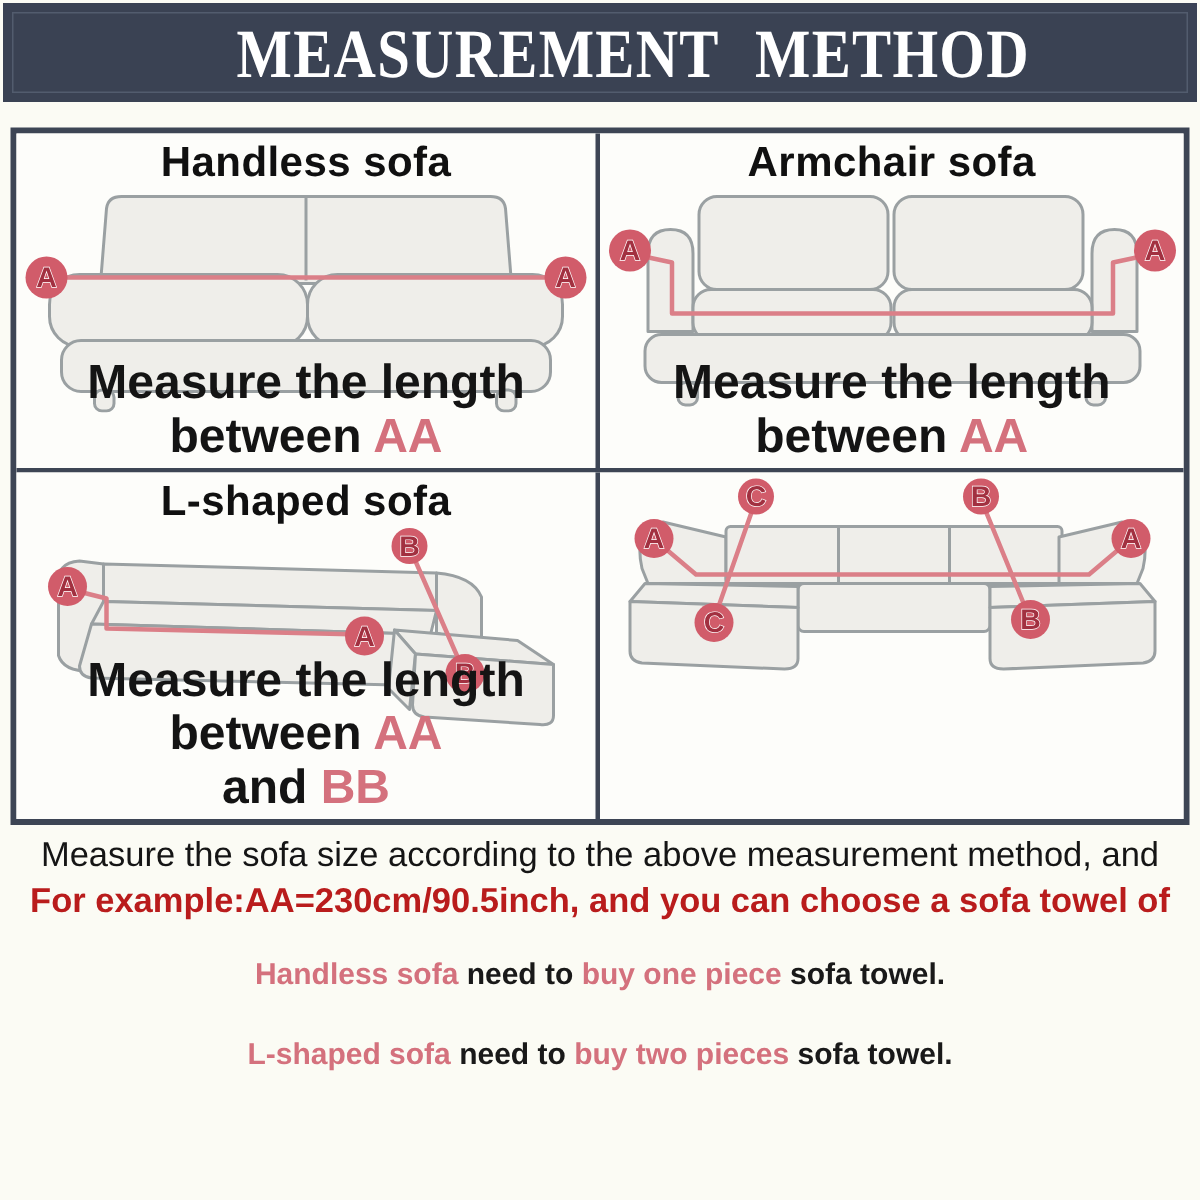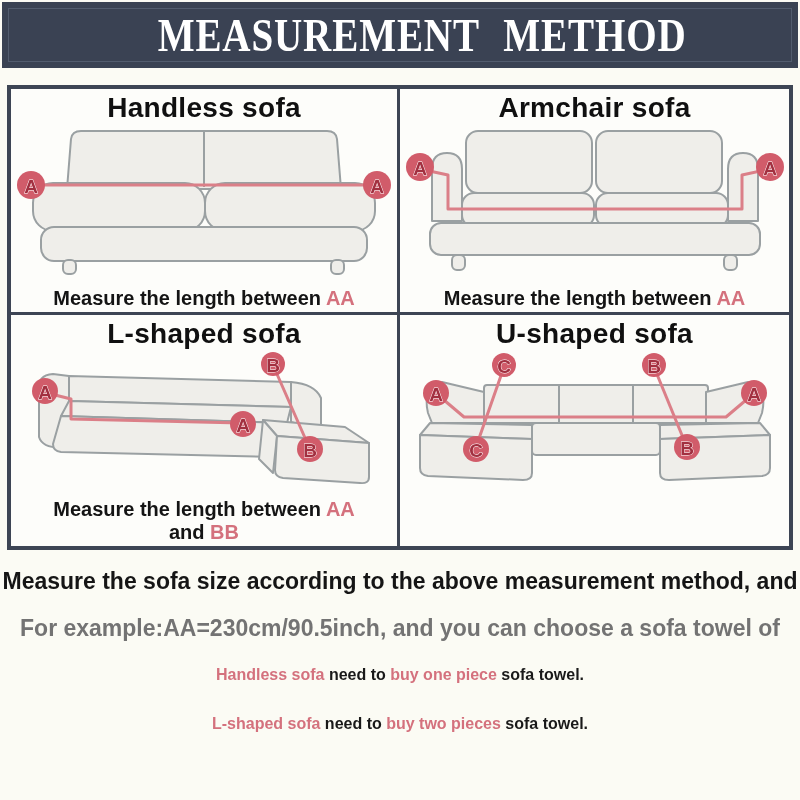--- a/index.html
+++ b/index.html
@@ -15,38 +15,38 @@
   .grid{position:absolute;left:7px;top:85px;width:786px;height:465px;box-sizing:border-box;
         border:4px solid #3d4554;background:#fdfdfa;display:grid;
         grid-template-columns:1fr 1fr;grid-template-rows:226px 1fr;}
   .cell{position:relative;box-sizing:border-box;overflow:hidden;background:#fdfdfa;}
   .cell.tl,.cell.tr{border-bottom:3px solid #3d4554;}
   .cell.tl,.cell.bl{border-right:3px solid #3d4554;}
 
   .cell-title{margin:3px 0 0;text-align:center;font-size:28px;line-height:31px;font-weight:bold;color:#101010;letter-spacing:0.3px;}
   .sofa-svg{display:block;margin:0 auto;}
   .cell-caption{position:absolute;left:0;right:0;bottom:3px;margin:0;text-align:center;
-                font-size:20px;line-height:1.12;font-weight:bold;color:#141414;}
+                font-size:32px;line-height:1.12;font-weight:bold;color:#141414;}
   .pink{color:#d4717d;}
 
   
   .sofa path,.sofa rect{fill:#efeeea;stroke:#9aa0a2;stroke-width:2;stroke-linejoin:round;}
   .sofa line{stroke:#9aa0a2;stroke-width:2;fill:none;}
   .measure{stroke:#db7f88;stroke-width:3;fill:none;stroke-linecap:round;stroke-linejoin:round;}
   .marker circle{fill:#d15c6a;}
   .marker text{font-family:"Liberation Sans",sans-serif;font-size:19px;font-weight:bold;
                fill:#a23040;stroke:#ffffff;stroke-width:0.9;paint-order:stroke;
                text-anchor:middle;dominant-baseline:central;}
 
   
   .footer{position:absolute;left:0;top:556px;width:800px;text-align:center;}
-  .instruction{margin:12px auto;font-size:23px;line-height:27px;font-weight:bold;color:#151515;}
-  .example{margin:20px auto 0;font-size:23px;line-height:27px;font-weight:bold;color:#737373;}
+  .instruction{margin:0 auto;font-size:23px;line-height:27px;font-weight:normal;color:#151515;}
+  .example{margin:4px auto 0;font-size:23px;line-height:27px;font-weight:bold;color:#b91c1c;}
   .buy-lines{margin-top:7px;}
-  .buy-line{font-size:16px;line-height:33px;font-weight:bold;color:#191919;}
+  .buy-line{font-size:20px;line-height:33px;font-weight:bold;color:#191919;}
 </style>
 </head>
 <body>
 
 <div class="page">
 
   <header class="header">
     <div class="header-inner">
       <h1 class="header-title">MEASUREMENT METHOD</h1>
     </div>
@@ -135,21 +135,20 @@
         </g>
         <g class="marker">
           <circle cx="297" cy="100" r="13"></circle>
             <text x="297" y="101">B</text>
         </g>
       </svg>
       <p class="cell-caption"><span>Measure the length between </span><span class="pink">AA</span><br><span>and </span><span class="pink">BB</span></p>
     </section>
 
     <section class="cell br">
-      <h2 class="cell-title">U-shaped sofa</h2>
       <svg class="sofa-svg" width="382" height="142" viewBox="0 0 382 142">
         <g class="sofa">
           <path d="M24 64 Q18 38 38 33 L80 43 L80 74 L28 74 Z"></path>
           <rect x="80" y="36" width="224" height="38" rx="3"></rect>
           <line x1="155" y1="37" x2="155" y2="73"></line>
           <line x1="229" y1="37" x2="229" y2="73"></line>
           <path d="M358 64 Q364 38 344 33 L302 43 L302 74 L354 74 Z"></path>
           <rect x="128" y="74" width="128" height="32" rx="4"></rect>
           <path d="M26 74 L128 76 L128 90 L16 86 Z"></path>
           <path d="M16 86 L128 90 L128 124 Q128 131 119 131 L24 127 Q16 126 16 119 Z"></path>

